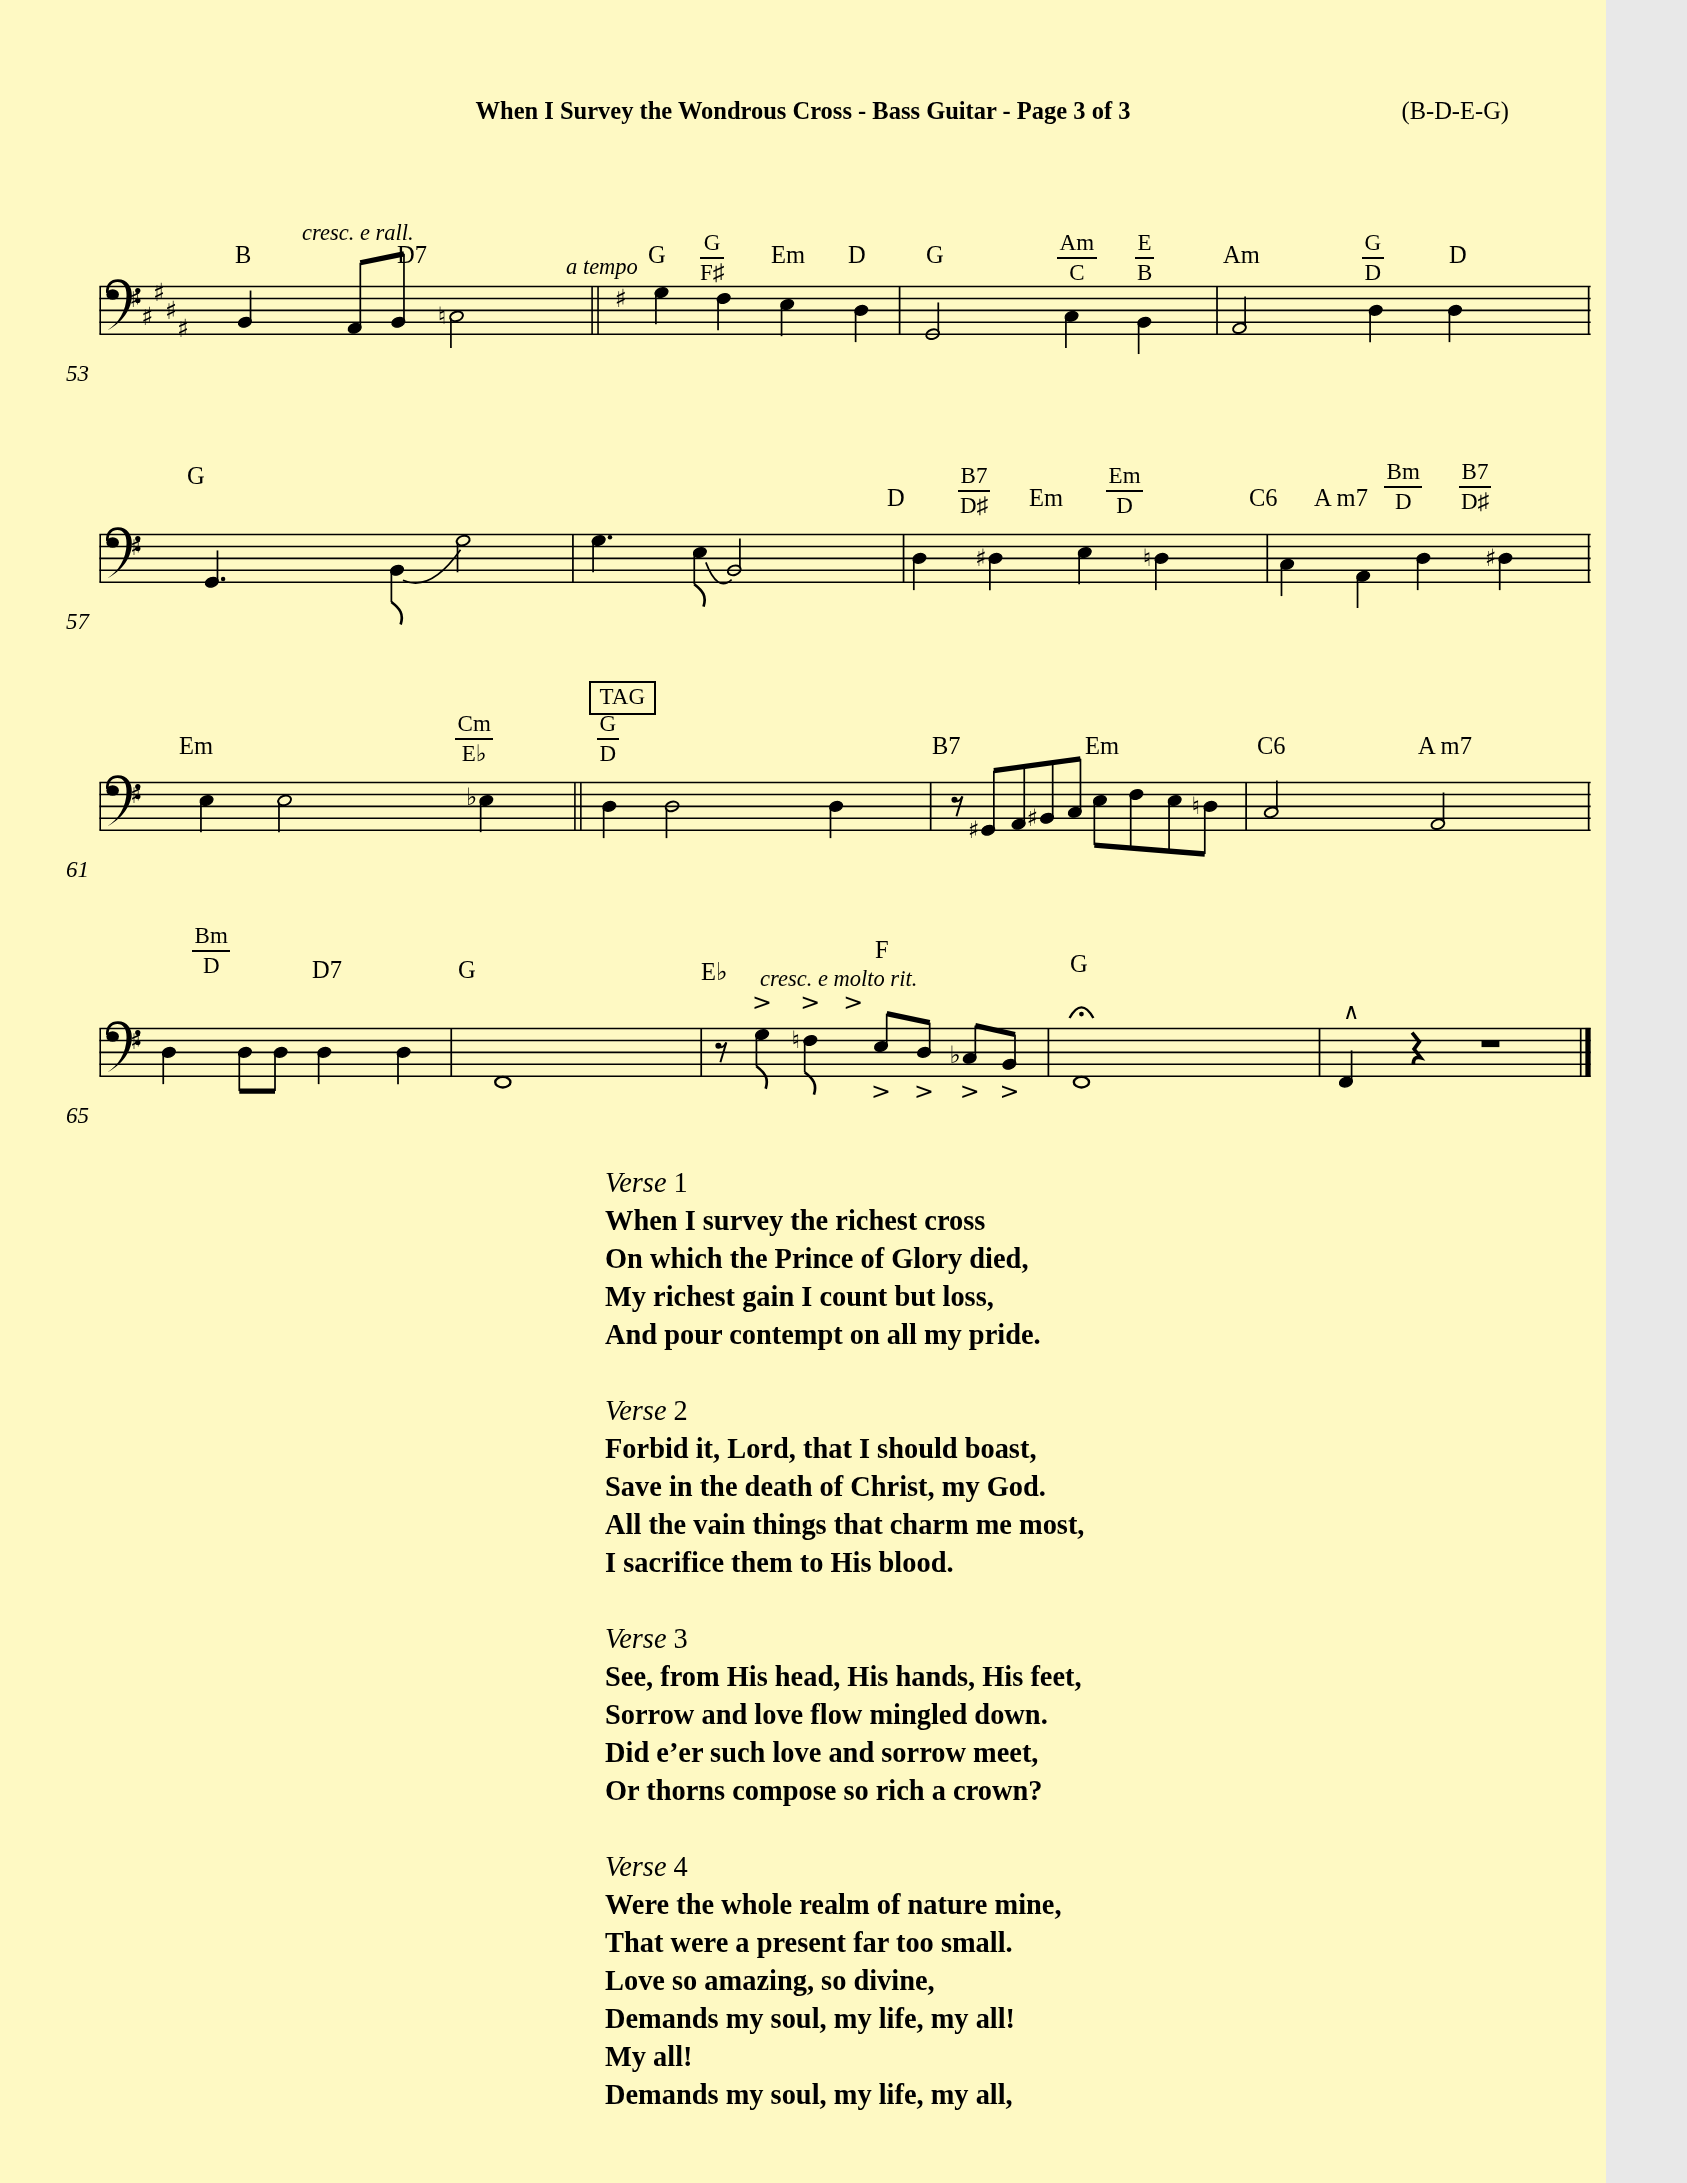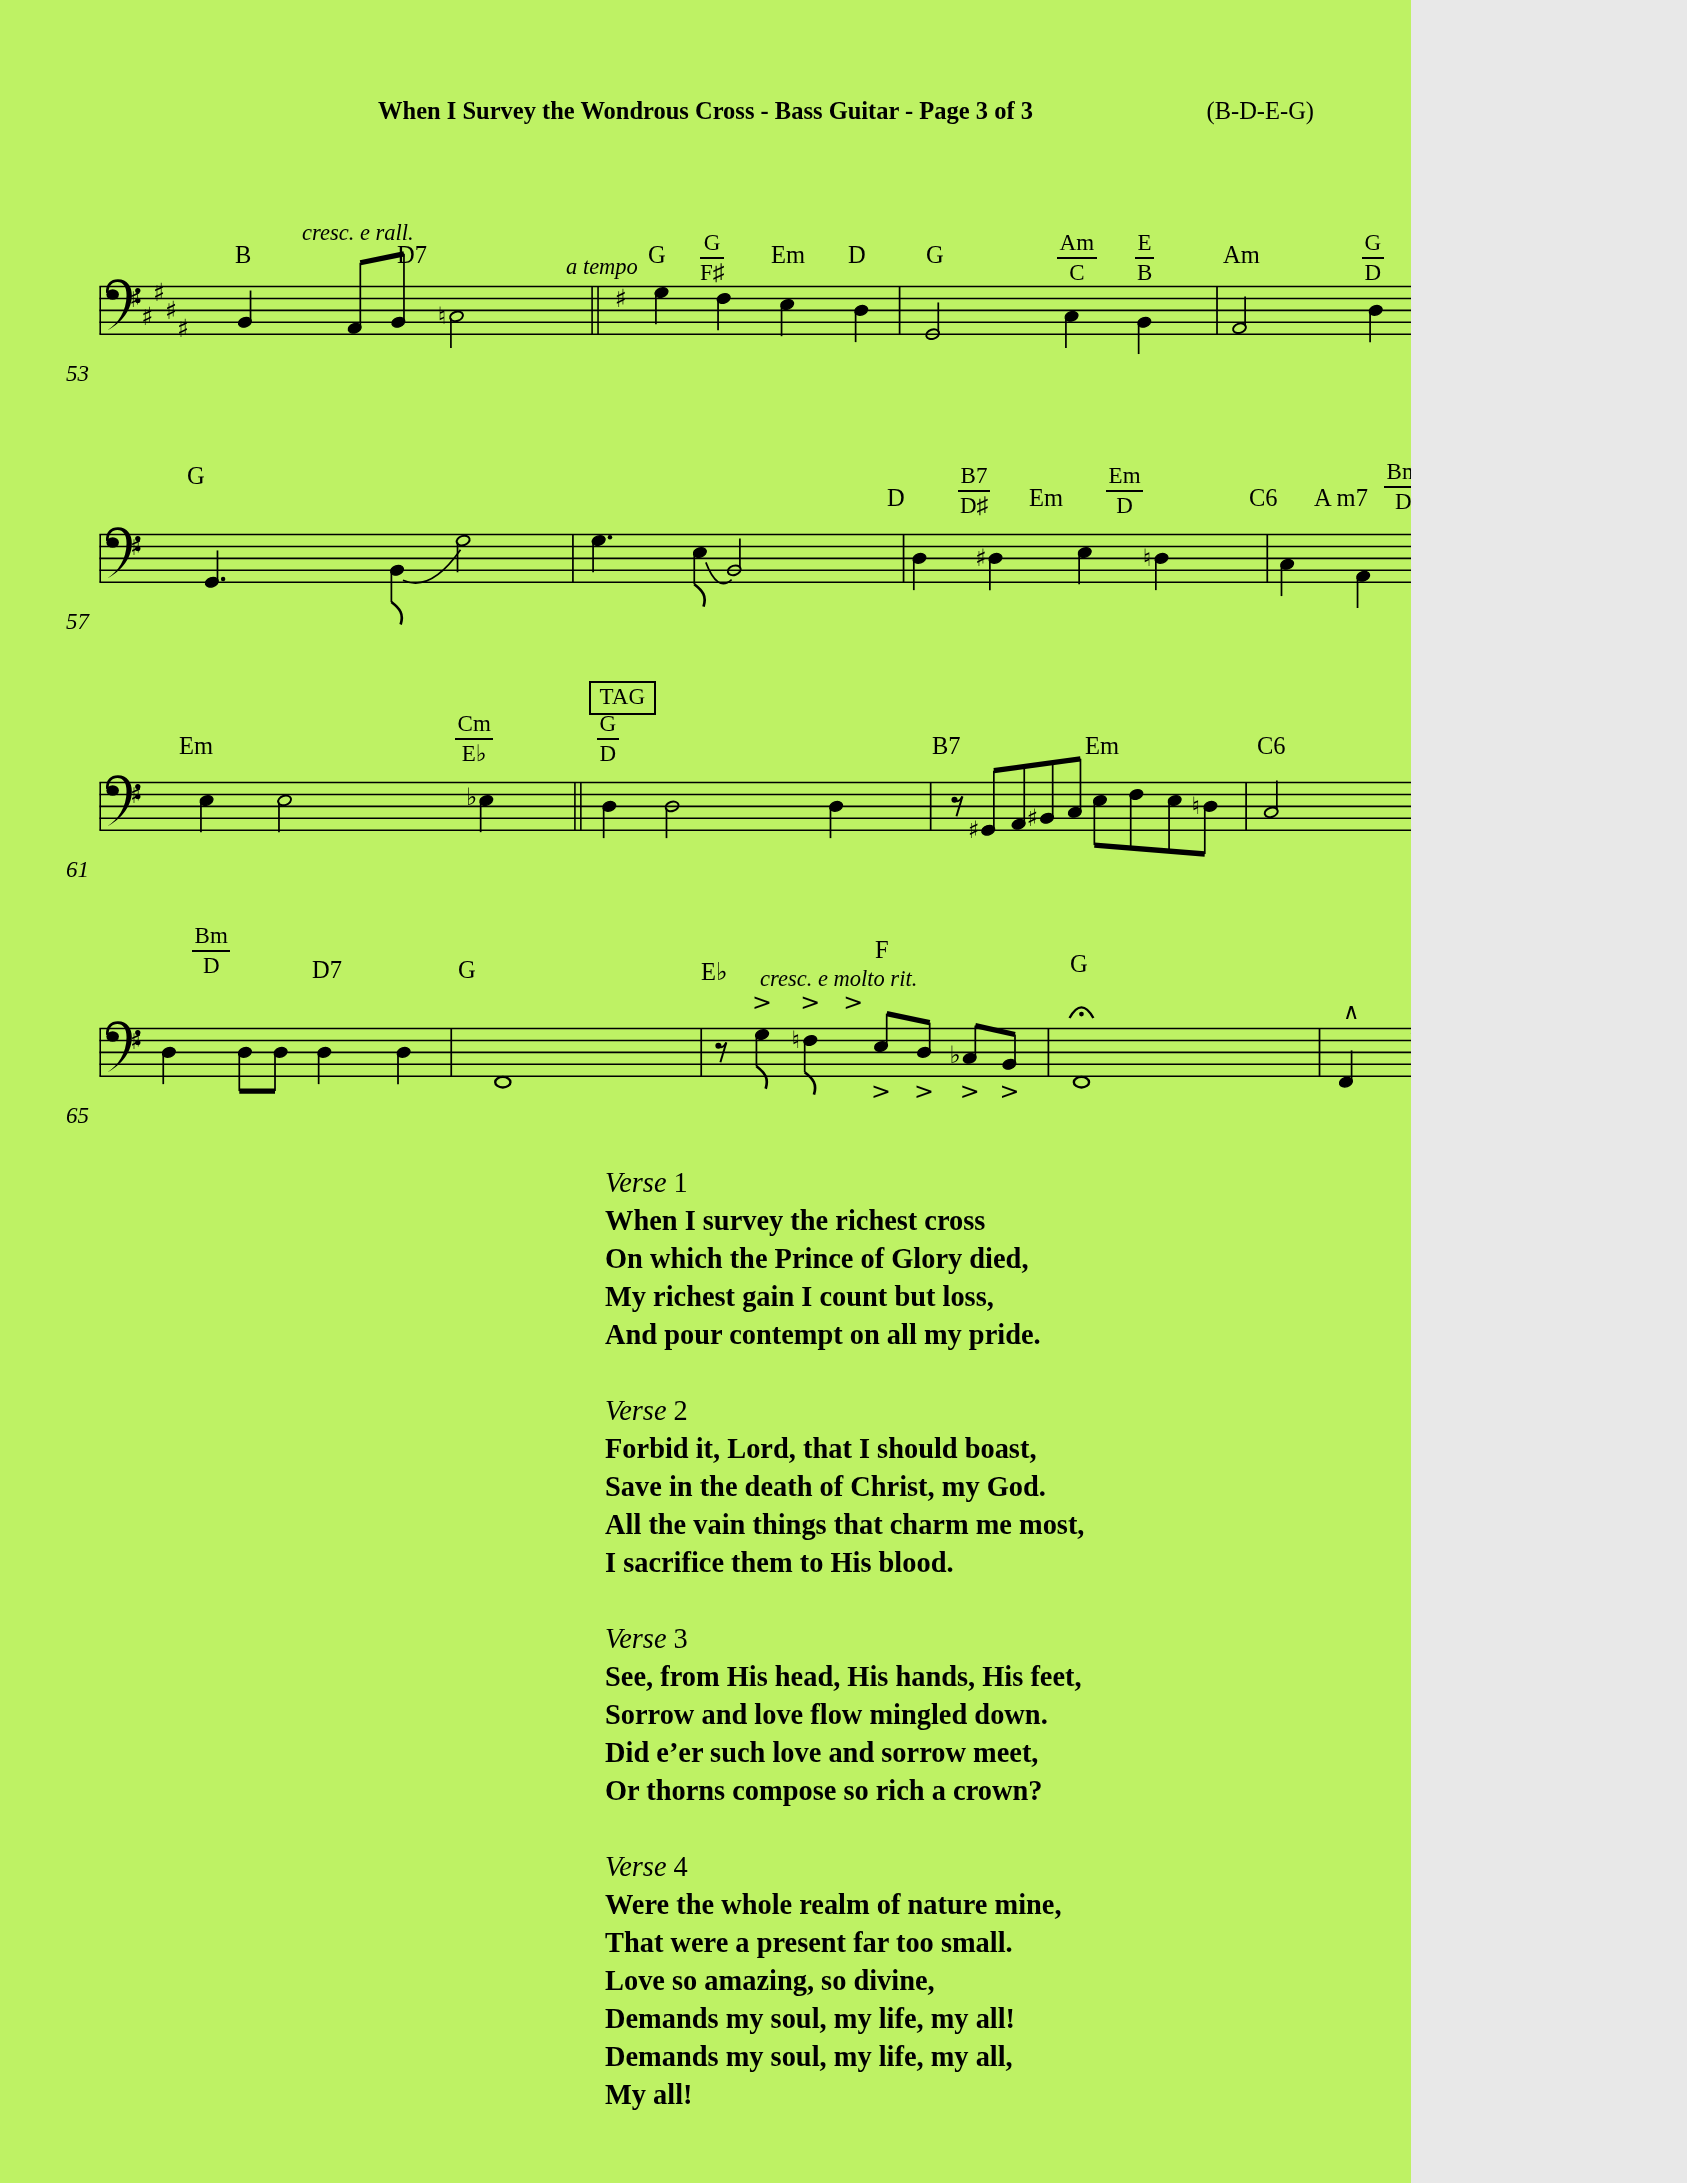--- a/index.html
+++ b/index.html
@@ -1,16 +1,16 @@
 <!DOCTYPE html>
 <html style="font-size:10.6px"><head>
 <meta charset="utf-8">
 <style>
   html,body{margin:0;padding:0;background:#e8e8e8;}
-  .page{position:relative;width:1411px;height:2183px;background:#bef264;color:#000;
+  .page{position:relative;width:1606px;height:2183px;background:#fef9c3;color:#000;
         font-family:"Liberation Serif","DejaVu Serif",serif;overflow:hidden;}
   .title{position:absolute;top:97px;left:0;width:100%;text-align:center;
          font-weight:bold;font-size:24.5px;white-space:nowrap;}
   .tuning{position:absolute;top:97px;right:97px;font-size:24.5px;white-space:nowrap;}
   .staff-svg{position:absolute;}
   .chord{position:absolute;font-size:24.5px;line-height:26.5px;white-space:nowrap;}
   .chord .cs-top{display:block;text-align:center;font-size:23px;line-height:26.5px;
                  border-bottom:2px solid #000;padding:0 2.6px 0.7px;}
   .chord .cs-bot{display:block;text-align:center;font-size:23px;line-height:28px;}
   .direction{position:absolute;font-style:italic;font-size:22.5px;white-space:nowrap;}
@@ -443,22 +443,22 @@
         <div class="vline">Sorrow and love flow mingled down.</div>
         <div class="vline">Did e’er such love and sorrow meet,</div>
         <div class="vline">Or thorns compose so rich a crown?</div>
       </div>
       <div class="verse-block">
         <div><span class="vlabel">Verse</span><span class="vnum">&nbsp;4</span></div>
         <div class="vline">Were the whole realm of nature mine,</div>
         <div class="vline">That were a present far too small.</div>
         <div class="vline">Love so amazing, so divine,</div>
         <div class="vline">Demands my soul, my life, my all!</div>
+        <div class="vline">My all!</div>
         <div class="vline">Demands my soul, my life, my all,</div>
-        <div class="vline">My all!</div>
       </div>
     </div>
 <div class="chord" style="left: 235px; top: 242px;">B</div>
     <div class="chord" style="left: 397px; top: 242px;">D7</div>
     <div class="chord" style="left: 648px; top: 242px;">G</div>
     <div class="chord" style="left: 700px; top: 230px;">
       <span class="cs-top">G</span>
       <span class="cs-bot">F♯</span>
     </div>
     <div class="chord" style="left: 771px; top: 242px;">Em</div>

